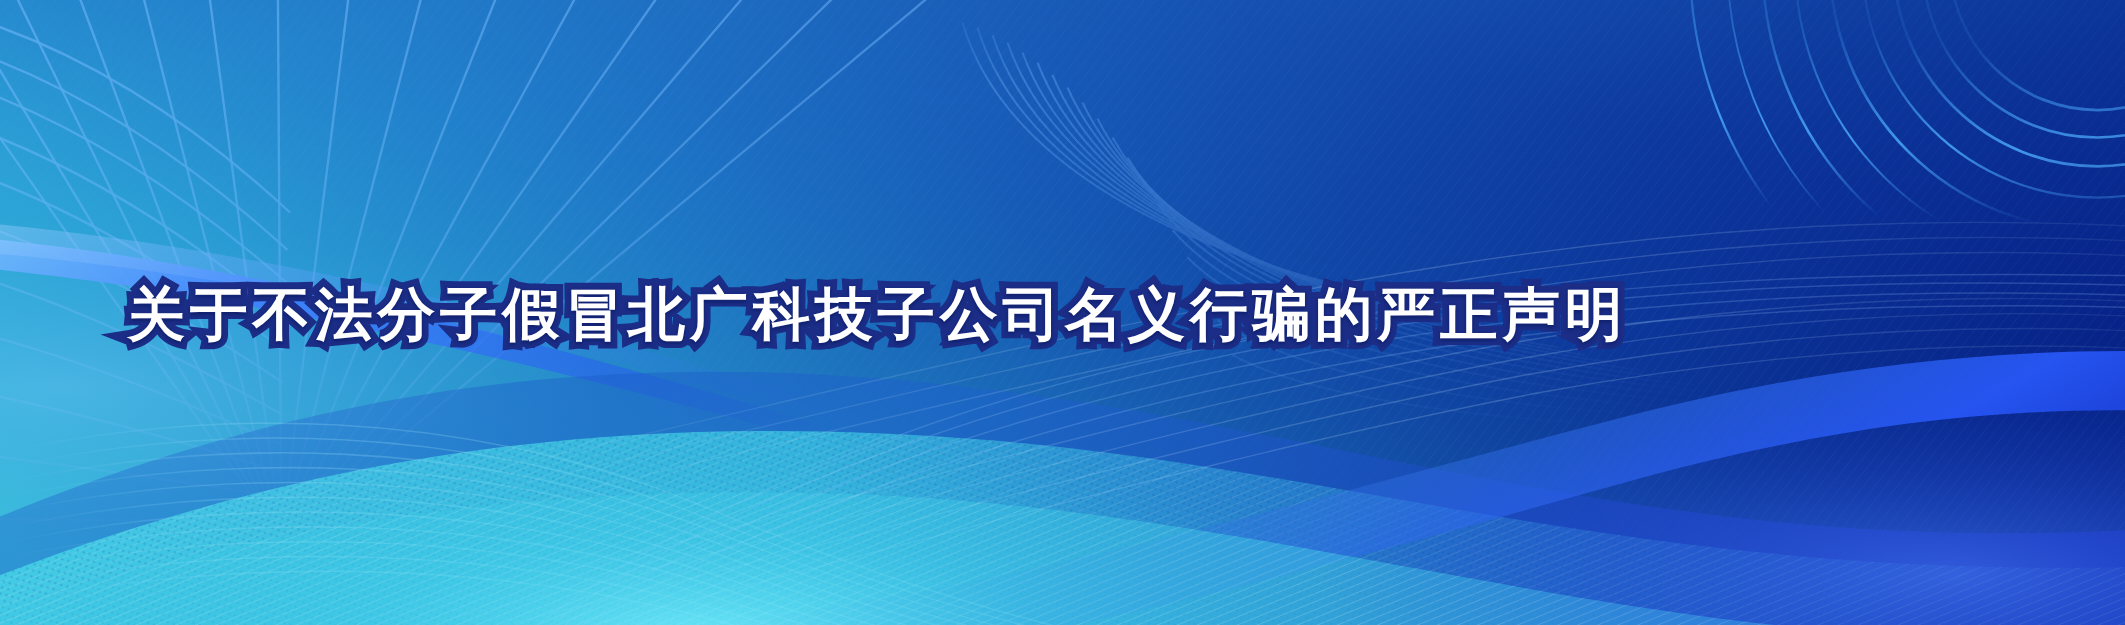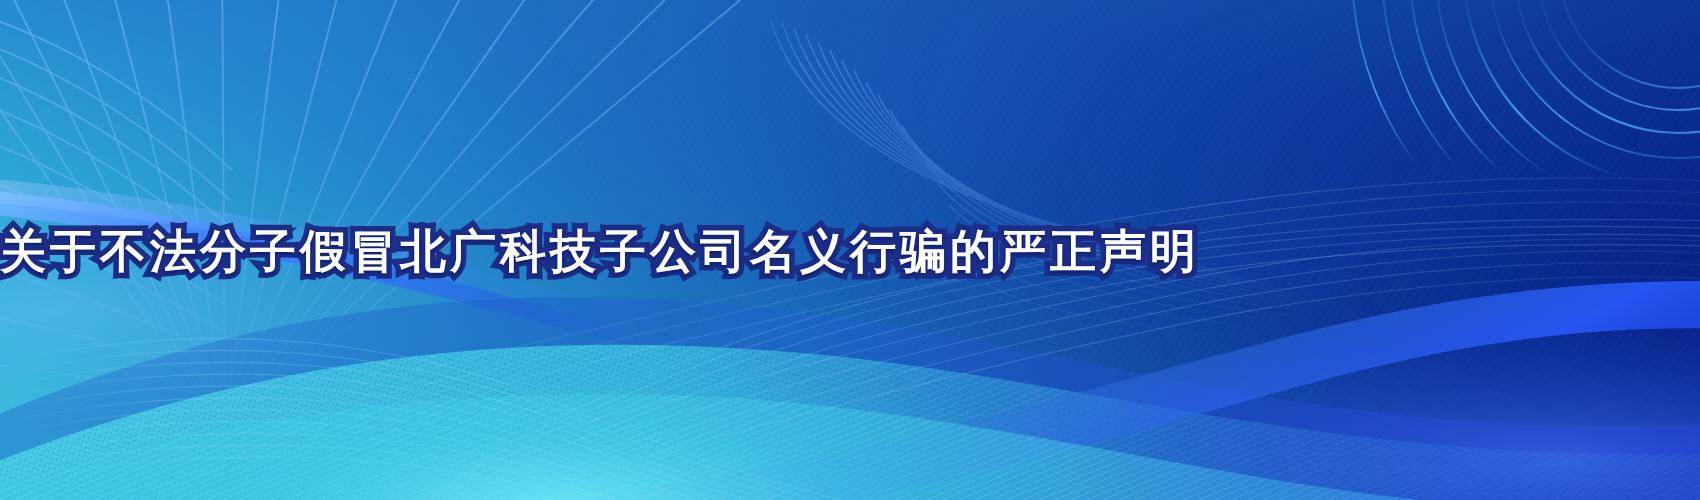--- a/index.html
+++ b/index.html
@@ -31,20 +31,21 @@
 
   
   #title-wrap {
     position: absolute;
     left: 0;
     top: 0;
     width: 1404px;
     height: 500px;
     display: flex;
     align-items: center;
+    justify-content: center;
     pointer-events: none;
     z-index: 40;
   }
   #banner-title {
     position: relative;
     font-size: 46px;
     font-weight: bold;
     line-height: 1.1;
     letter-spacing: 4px;
     white-space: nowrap;

